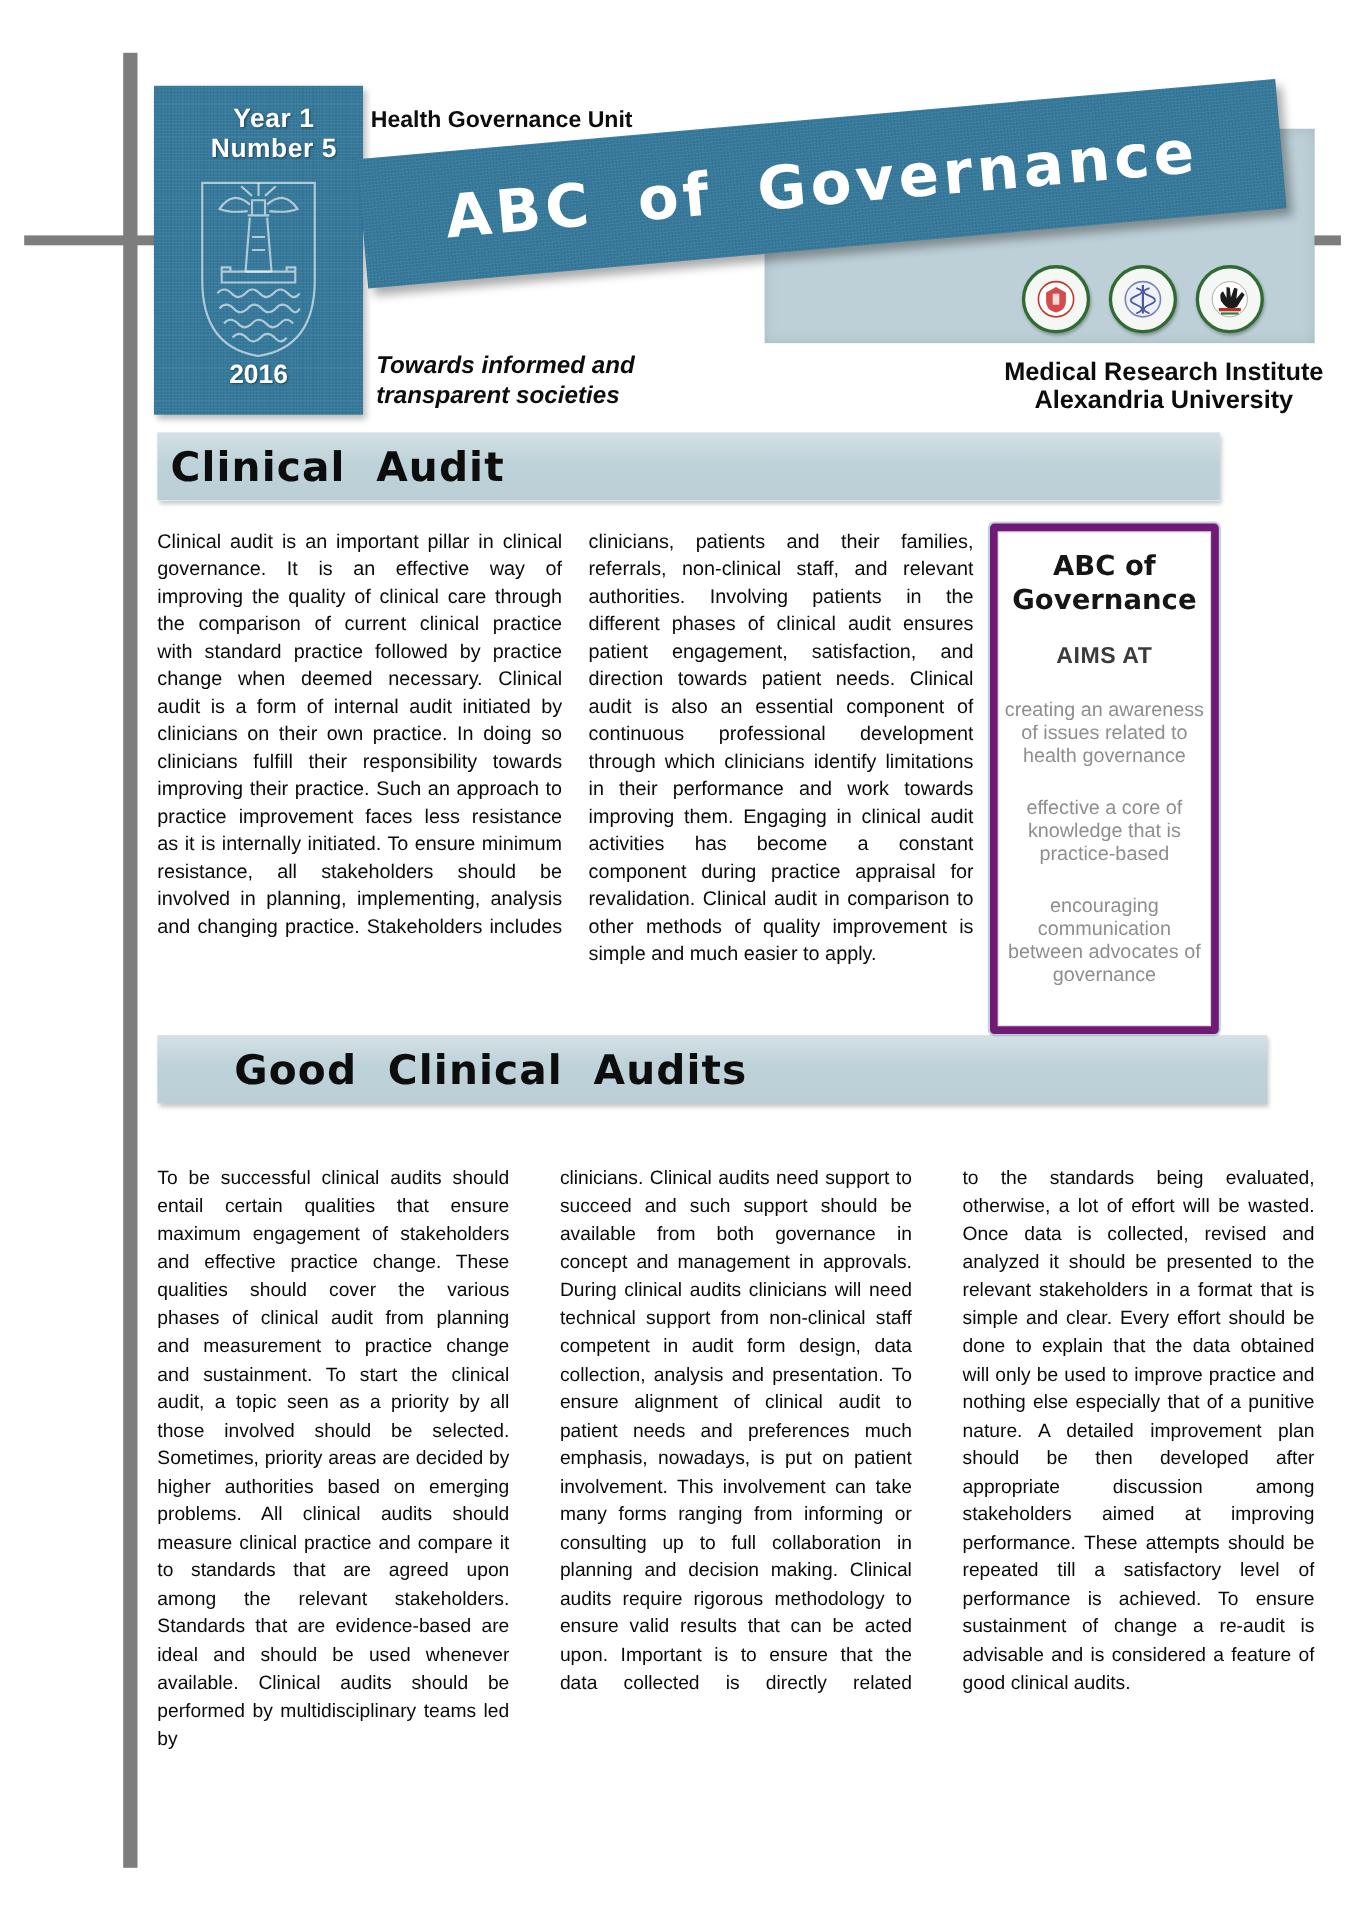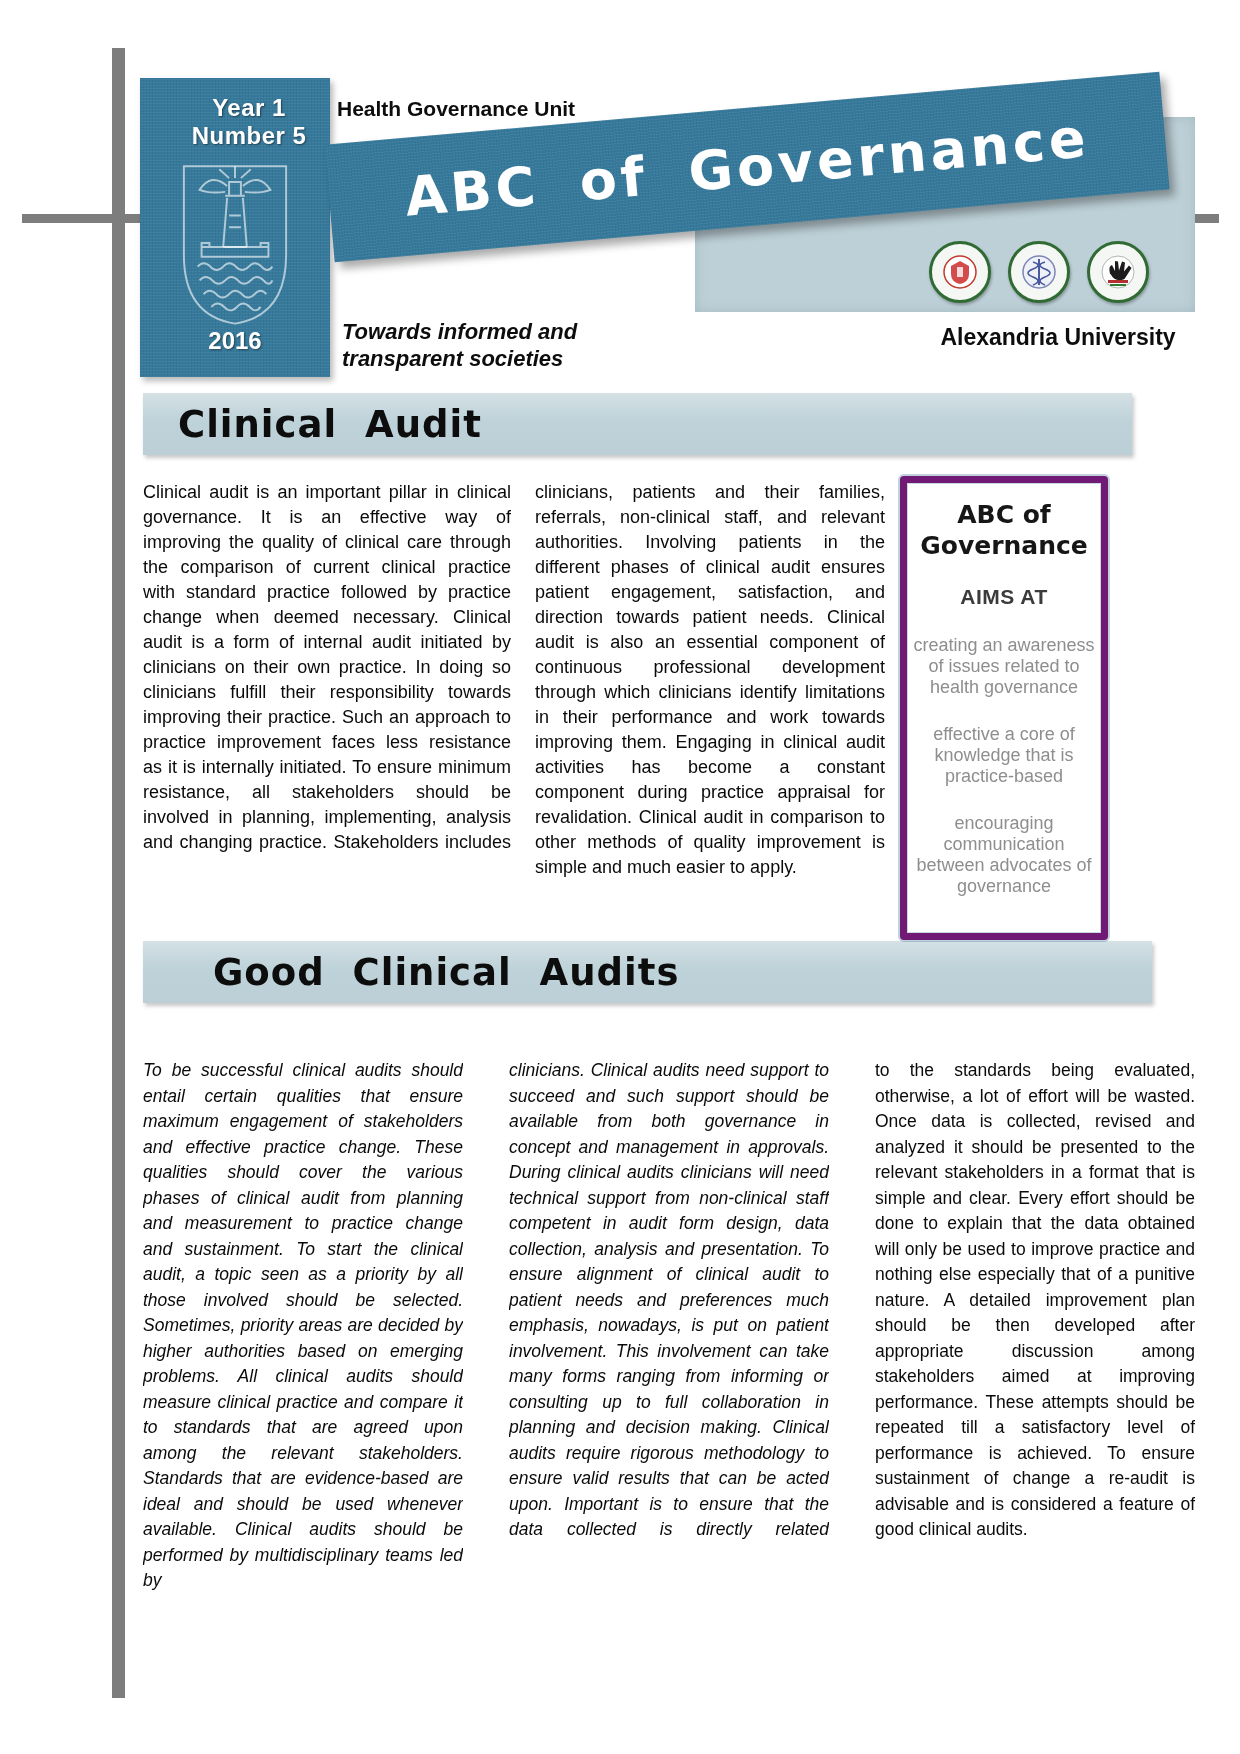--- a/index.html
+++ b/index.html
@@ -50,33 +50,33 @@
            font-style:italic;font-weight:bold;font-size:22px;line-height:27px;color:#0d0d0d;}
   .institute{position:absolute;left:880px;top:324px;width:356px;text-align:center;
              font-weight:bold;font-size:23px;line-height:26px;color:#0d0d0d;}
 
   
   .section-band{position:absolute;left:143px;width:966px;height:62px;
                 background:linear-gradient(180deg,#d4e1e5 0%,#bed2d9 45%,#bccfd6 100%);
                 box-shadow:2px 3px 4px rgba(0,0,0,.22);display:flex;align-items:center;}
   .section-band h2{margin:0;font-family:"DejaVu Sans",sans-serif;font-weight:bold;
                    font-size:37px;color:#0d0d0d;word-spacing:14px;letter-spacing:1px;}
-  .band-1{top:393px;padding-left:23px;} .band-1 h2{padding-left:12px;}
+  .band-1{top:393px;} .band-1 h2{padding-left:12px;}
   .band-2{top:941px;padding-left:43px;} .band-2 h2{padding-left:27px;}
 
   
   .cols-top{position:absolute;left:143px;top:480px;width:742px;display:flex;gap:24px;}
   .cols-top .col{font-size:18px;line-height:25px;color:#0a0a0a;text-align:justify;height:458px;overflow:hidden;}
   .cols-top .col1{width:368px;text-align-last:justify;}
   .cols-top .col2{width:350px;}
 
   .cols-bottom{position:absolute;left:143px;top:1058px;width:1052px;display:flex;gap:46px;}
   .cols-bottom .col{width:320px;font-size:17.5px;line-height:25.5px;color:#0a0a0a;
                     text-align:justify;height:625px;overflow:hidden;}
-  .cols-bottom .colA,.cols-bottom .colB{text-align-last:justify;font-style:italic;}
+  .cols-bottom .colA,.cols-bottom .colB{text-align-last:justify;}
 
   
   .sidebar-box{position:absolute;left:900px;top:476px;width:208px;height:464px;
                box-sizing:border-box;border:7px solid #701a75;border-radius:4px;
                background:#fff;z-index:2;padding:16px 6px;text-align:center;
                box-shadow:0 0 0 2px rgba(77,127,155,.35), inset 0 0 0 1px rgba(77,127,155,.3);}
   .sidebar-title{font-family:"DejaVu Sans",sans-serif;font-weight:bold;font-size:25px;
                  line-height:31px;color:#161616;}
   .sidebar-subtitle{margin-top:24px;font-weight:bold;font-size:21px;color:#3b3b3b;letter-spacing:.5px;}
   .aims p{margin:26px 0 0 0;font-size:18px;line-height:21px;color:#8e8e8e;}
@@ -139,20 +139,21 @@
         <rect x="12" y="32" width="16" height="2" fill="#2e7d32"></rect>
       </svg>
     </div>
   </div>
 
   <div class="tagline">
     <div>Towards informed and</div>
     <div>transparent societies</div>
   </div>
   <div class="institute">
+    <div>Medical Research Institute</div>
     <div>Alexandria University</div>
   </div>
 
   <div class="section-band band-1">
     <h2>Clinical Audit</h2>
   </div>
   <div class="cols-top">
     <div class="col col1">Clinical audit is an important pillar in clinical governance. It is an effective way of improving the quality of clinical care through the comparison of current clinical practice with standard practice followed by practice change when deemed necessary. Clinical audit is a form of internal audit initiated by clinicians on their own practice. In doing so clinicians fulfill their responsibility towards improving their practice. Such an approach to practice improvement faces less resistance as it is internally initiated. To ensure minimum resistance, all stakeholders should be involved in planning, implementing, analysis and changing practice. Stakeholders includes</div>
     <div class="col col2">clinicians, patients and their families, referrals, non-clinical staff, and relevant authorities. Involving patients in the different phases of clinical audit ensures patient engagement, satisfaction, and direction towards patient needs. Clinical audit is also an essential component of continuous professional development through which clinicians identify limitations in their performance and work towards improving them. Engaging in clinical audit activities has become a constant component during practice appraisal for revalidation. Clinical audit in comparison to other methods of quality improvement is simple and much easier to apply.</div>
   </div>

